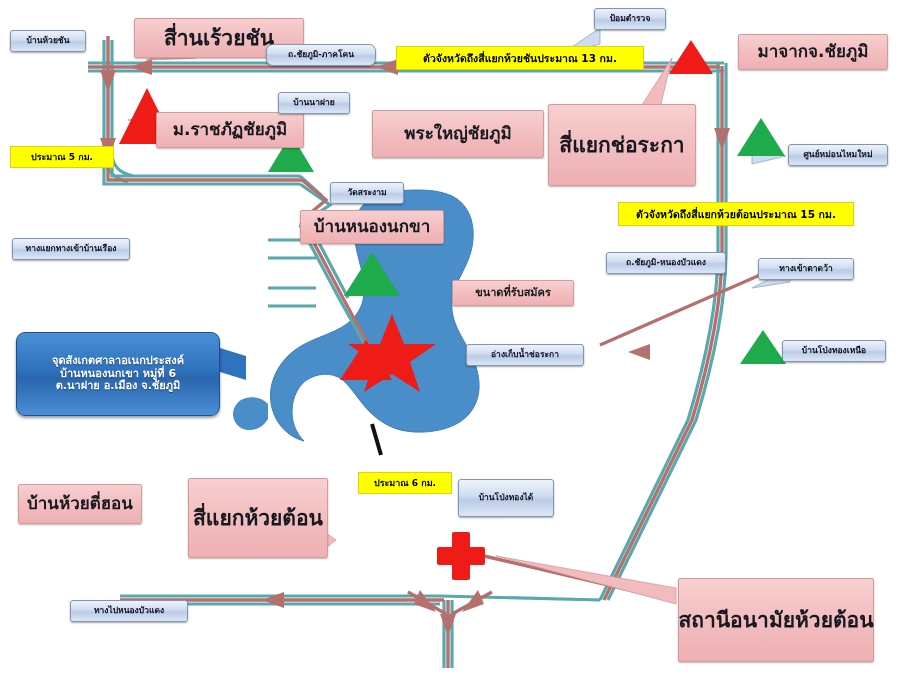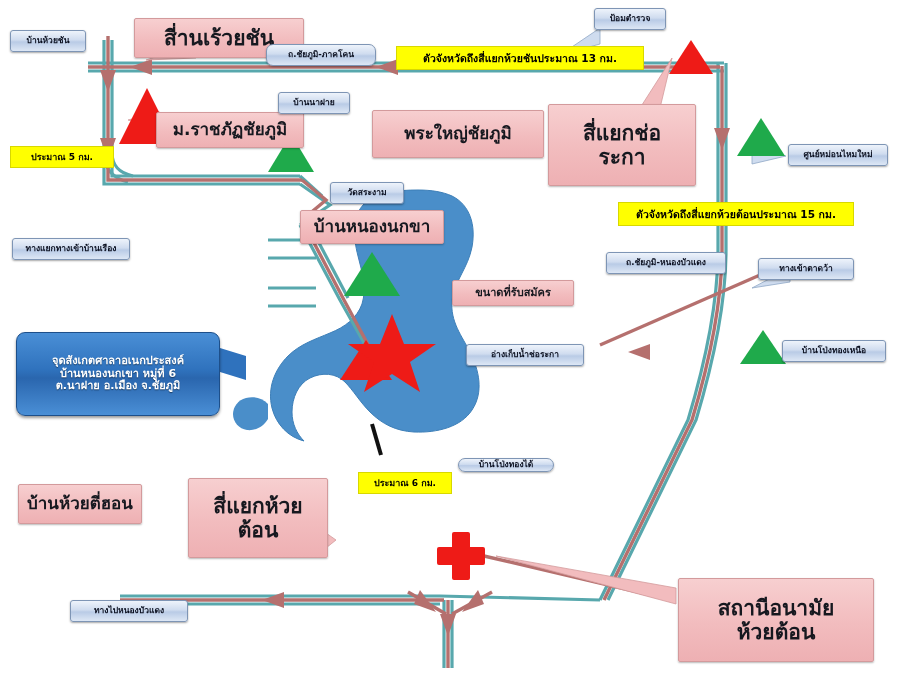--- a/index.html
+++ b/index.html
@@ -32,21 +32,21 @@
   .pink.sm{font-size:11px;}
 
   
   .infobox{background:linear-gradient(180deg,#4a8fd6 0%,#2f72bd 45%,#2a66ae 55%,#4a8fd6 100%);
            border:1px solid #1d4f8a;border-radius:9px;
            box-shadow:0 2px 3px rgba(0,0,0,.4);
            color:#ffffff;font-size:11px;flex-direction:column;padding:12px 8px;
            text-shadow:0 1px 1px rgba(0,0,0,.45);}
   .infobox span{display:block;white-space:nowrap;}
 
-  .plaincol{flex-direction:column;}
+  .plaincol{}
   .plaincol span{display:block;white-space:nowrap;}
 </style>
 </head>
 <body>
 
 <div id="map">
 
   <svg class="layer" viewBox="0 0 900 675">
 
     <defs>
@@ -187,20 +187,23 @@
   <div class="lbl pink lg plaincol" style="left:188px;top:478px;width:140px;height:80px;">
     <span>สี่แยกห้วย</span>
     <span>ต้อน</span>
   </div>
 
   <div class="lbl pink lg plaincol" style="left:678px;top:578px;width:196px;height:84px;">
     <span>สถานีอนามัย</span>
     <span>ห้วยต้อน</span>
   </div>
 
+  <div class="lbl pink md" style="left:738px;top:34px;width:150px;height:36px;">
+    <span>มาจากจ.ชัยภูมิ</span>
+  </div>
 
   <div class="lbl pink md" style="left:372px;top:110px;width:172px;height:48px;">
     <span>พระใหญ่ชัยภูมิ</span>
   </div>
 
   <div class="lbl pink md" style="left:156px;top:112px;width:148px;height:36px;">
     <span>ม.ราชภัฏชัยภูมิ</span>
   </div>
 
   <div class="lbl pink md" style="left:300px;top:210px;width:144px;height:34px;">
@@ -248,21 +251,21 @@
   </div>
 
   <div class="lbl blue" style="left:758px;top:258px;width:96px;height:22px;">
     <span>ทางเข้าตาดว้า</span>
   </div>
 
   <div class="lbl blue" style="left:782px;top:340px;width:104px;height:22px;">
     <span>บ้านโป่งทองเหนือ</span>
   </div>
 
-  <div class="lbl blue" style="left:458px;top:458px;width:96px;height:14px;border-radius:7px;">
+  <div class="lbl blue" style="left:458px;top:479px;width:96px;height:38px;">
     <span>บ้านโป่งทองได้</span>
   </div>
 
   <div class="lbl blue" style="left:70px;top:600px;width:118px;height:22px;">
     <span>ทางไปหนองบัวแดง</span>
   </div>
 
   <div class="lbl blue" style="left:466px;top:344px;width:118px;height:22px;">
     <span>อ่างเก็บน้ำช่อระกา</span>
   </div>

